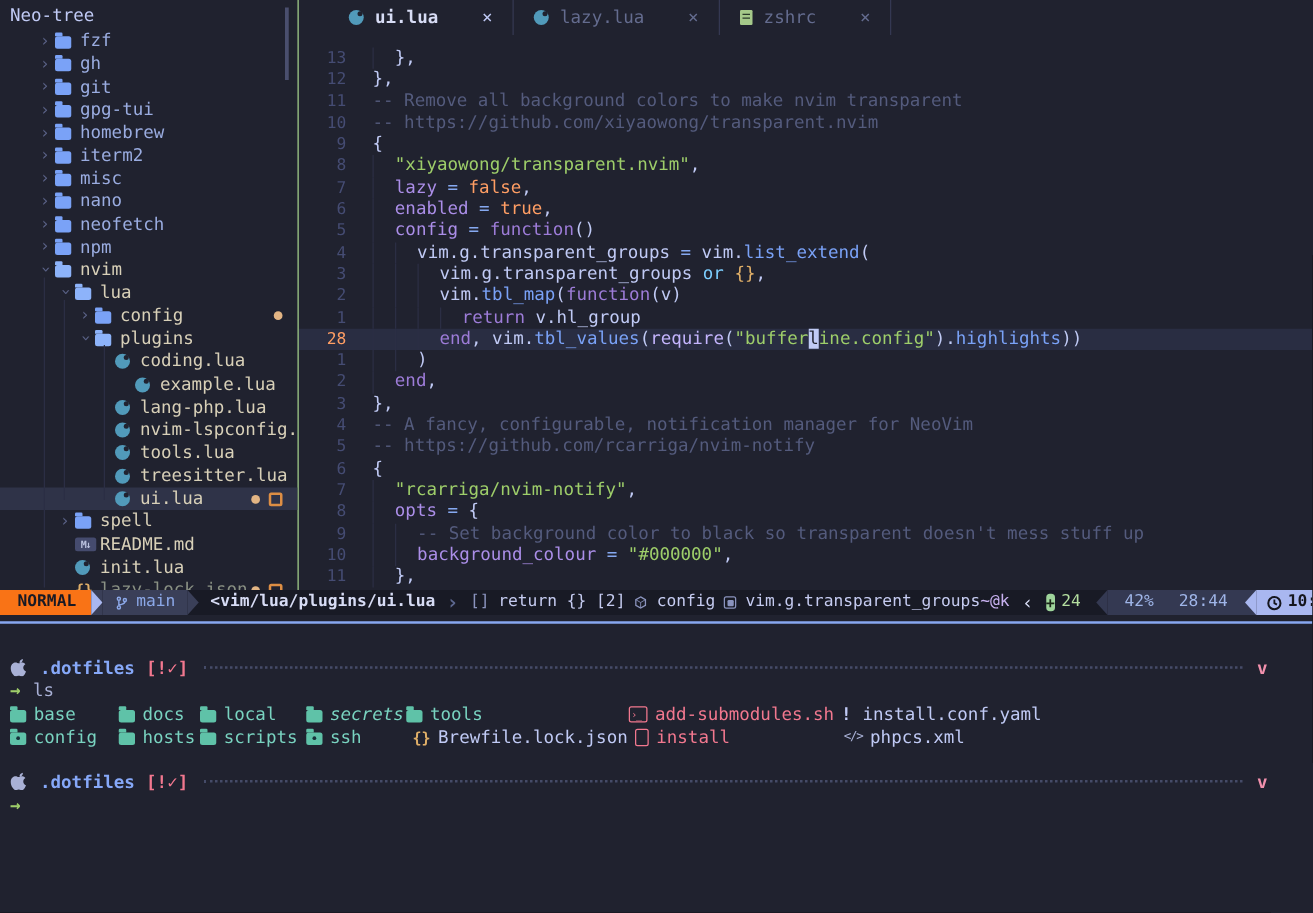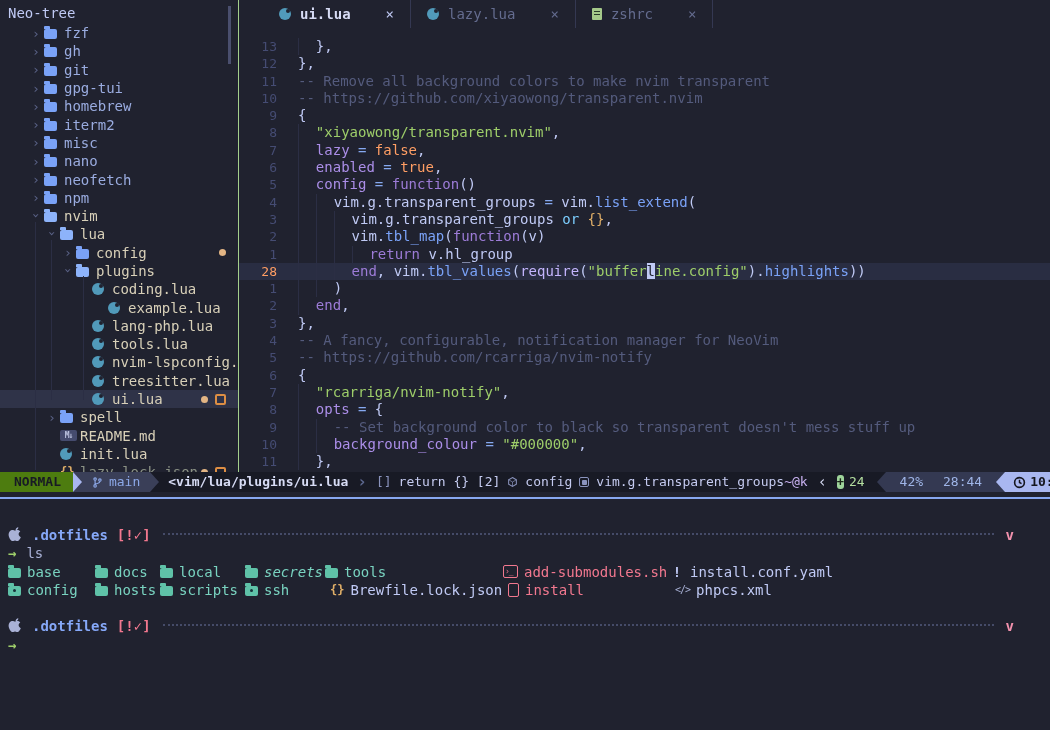--- a/index.html
+++ b/index.html
@@ -50,21 +50,21 @@
   .cl.cur .ln{color:#ff9e64}
   .ig{display:inline-block;width:2ch;border-left:1px solid #2b2e44;height:17.3px;vertical-align:top}
   .t-def{color:#c0caf5}.t-cmt{color:#545b7d}.t-str{color:#9ece6a}.t-kw{color:#9d7cd8}
   .t-fld{color:#ab8ee8}.t-bool{color:#ff9e64}.t-fn{color:#7aa2f7}.t-op{color:#86a9f0}
   .t-or{color:#7dcfff}.t-br{color:#e0af68}.t-req{color:#c4b5fd}
   .t-cursor{background:#c0caf5;color:#1f212e}
 
   
   .statusline{height:20px;display:flex;align-items:stretch;background:#181a25;font-size:13px;line-height:20px;white-space:nowrap}
   .seg{display:flex;align-items:center}
-  .seg.mode{background:#4d7c0f;color:#181a25;font-weight:bold;padding:0 12px 0 14px}
+  .seg.mode{background:#f97316;color:#181a25;font-weight:bold;padding:0 12px 0 14px}
   .seg.branch{background:#3a3f58;color:#8ca8e8;padding:0 10px;gap:6px}
   .tr{width:0;height:0;border-top:10px solid transparent;border-bottom:10px solid transparent;flex:none}
   .tr.r-mode{border-left:9px solid #a9b7f0}
   .tr.r-branch{border-left:9px solid #3a3f58}
   .tr.l-gray{border-right:9px solid #343952}
   .tr.l-time{border-right:9px solid #a9b7f0}
   .sl-path{font-weight:bold;color:#d7dcf5;margin-left:9px}
   .sl-bigangle{color:#5d6890;font-size:16px;margin:0 9px;font-weight:bold}
   .crumbs{display:flex;align-items:center;gap:7px;color:#c5cbf0}
   .ci{color:#8a93bd;display:inline-flex;align-items:center}
@@ -228,28 +228,28 @@
             <span class="i">
               <span class="i-lua"></span>
             </span>
             <span class="lbl c-cream">lang-php.lua</span>
           </div>
           <div class="nt-item" style="padding-left: 76px;">
             <span class="chev"></span>
             <span class="i">
               <span class="i-lua"></span>
             </span>
+            <span class="lbl c-cream">nvim-lspconfig.</span>
+          </div>
+          <div class="nt-item" style="padding-left: 76px;">
+            <span class="chev"></span>
+            <span class="i">
+              <span class="i-lua"></span>
+            </span>
             <span class="lbl c-cream">tools.lua</span>
-          </div>
-          <div class="nt-item" style="padding-left: 76px;">
-            <span class="chev"></span>
-            <span class="i">
-              <span class="i-lua"></span>
-            </span>
-            <span class="lbl c-cream">nvim-lspconfig.</span>
           </div>
           <div class="nt-item" style="padding-left: 76px;">
             <span class="chev"></span>
             <span class="i">
               <span class="i-lua"></span>
             </span>
             <span class="lbl c-cream">treesitter.lua</span>
           </div>
           <div class="nt-item sel" style="padding-left: 76px;">
             <span class="chev"></span>

